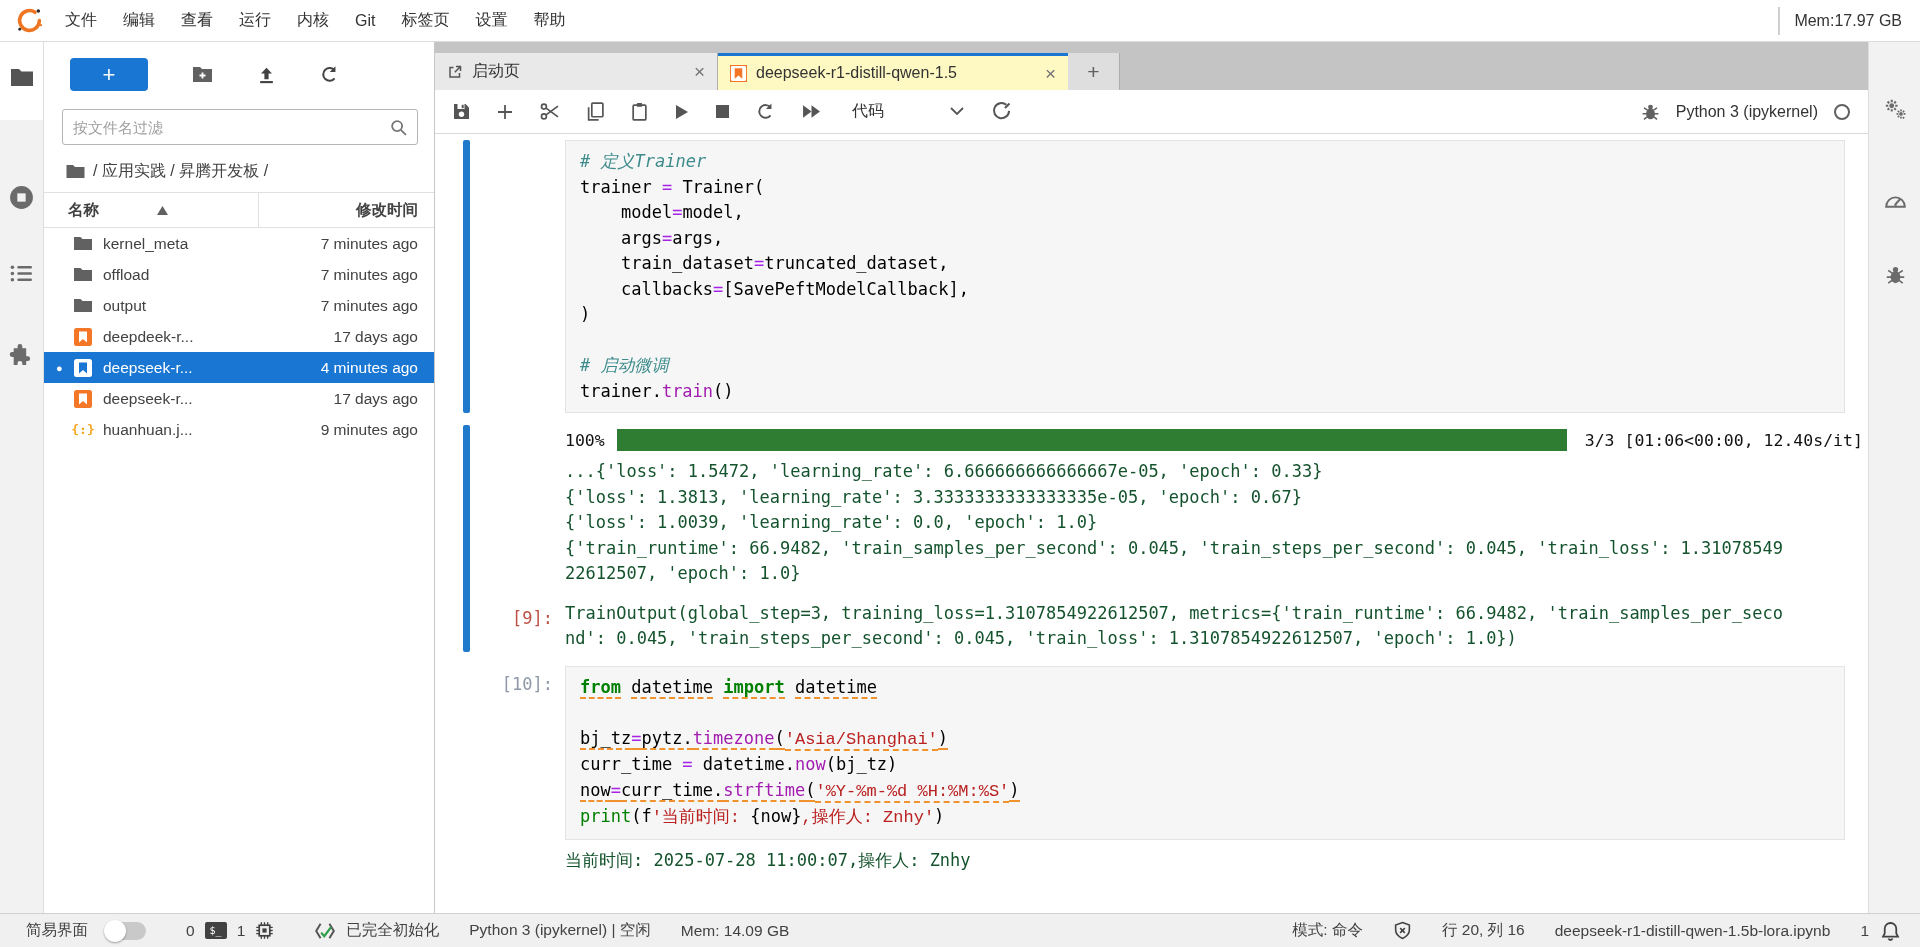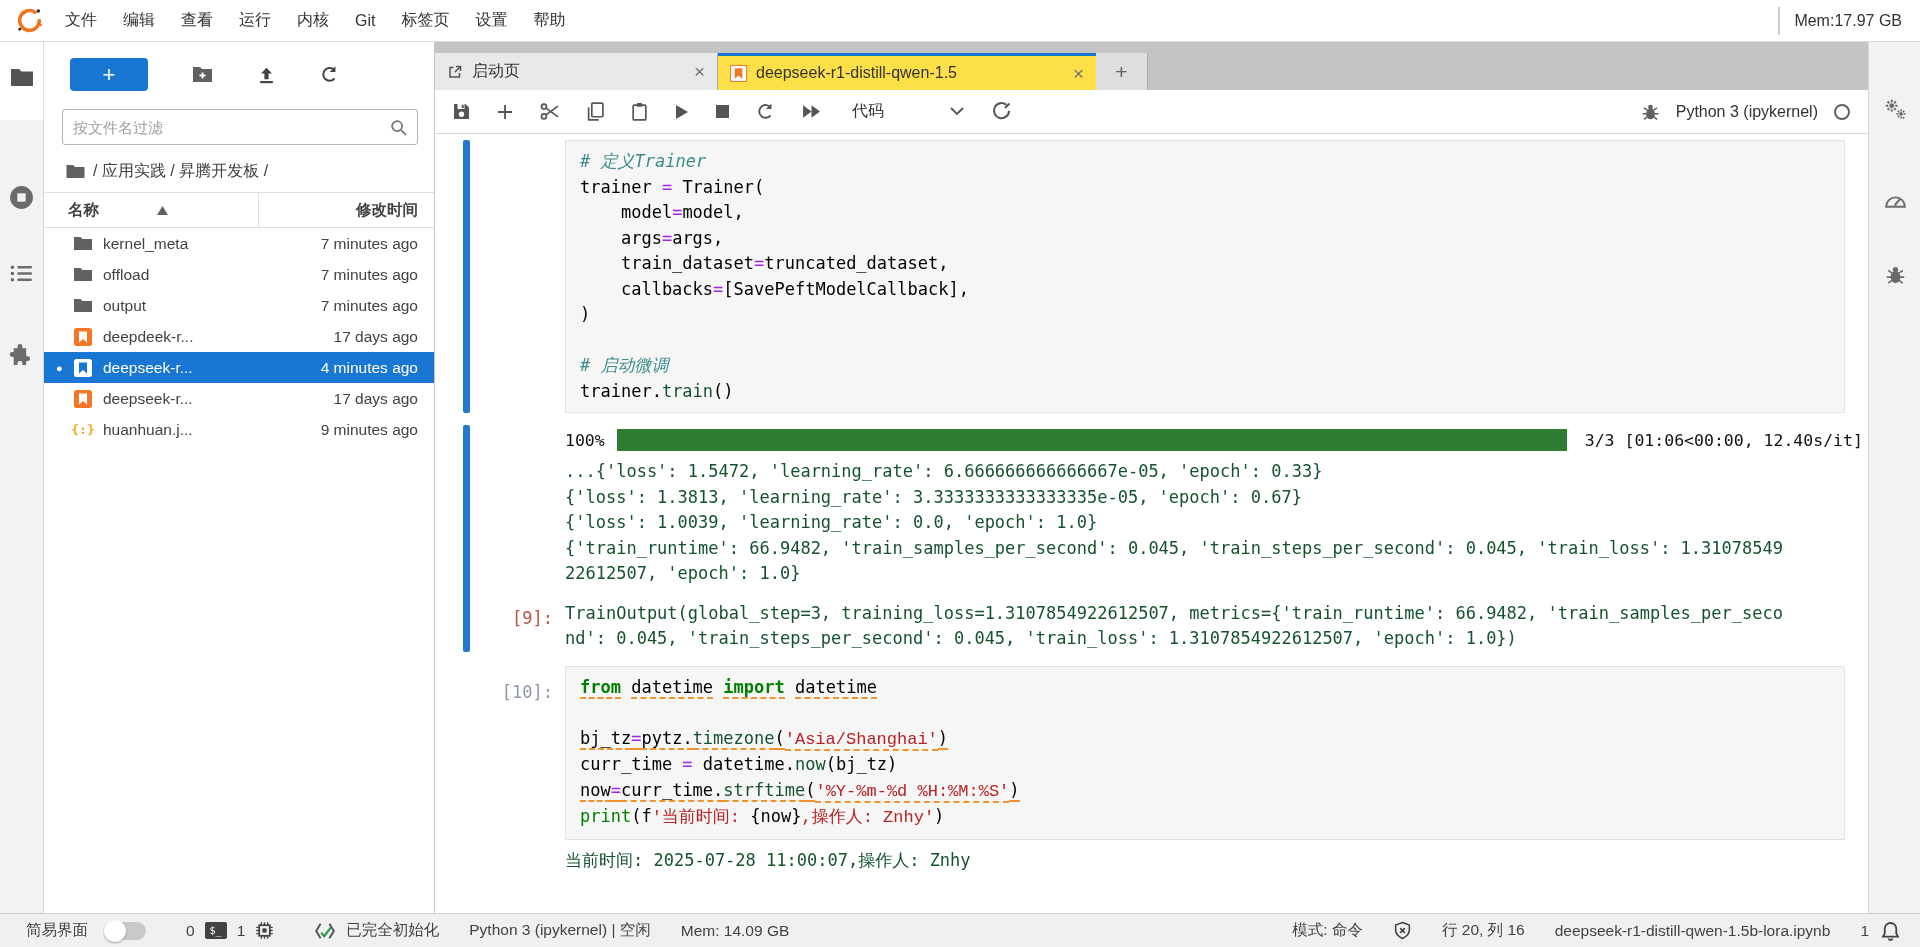--- a/index.html
+++ b/index.html
@@ -47,21 +47,21 @@
   .fb-row.sel .fico svg rect { fill:#fff; }
   .fb-row.sel .fico svg path { fill:#1976d2; }
   .runify { position:absolute; left:12px; top:50%; transform:translateY(-50%); font-size:11px; color:#fff; }
   .jtxt { font-family:"DejaVu Sans Mono",monospace; font-weight:bold; font-size:13px; color:#f5a623; }
 
   
   .main { flex:1; display:flex; flex-direction:column; min-width:0; background:#c4c4c4; }
   .tabbar { height:48px; display:flex; align-items:flex-end; background:#c4c4c4; }
   .tab { height:37px; display:flex; align-items:center; gap:9px; padding:0 10px 0 12px; font-size:16px; color:#333; background:#e9e9e9; border-right:1px solid #adadad; }
   .tab.t1 { width:283px; }
-  .tab.t2 { width:378px; background:#fde047; border-top:3px solid #1976d2; border-right:none; }
+  .tab.t2 { width:350px; background:#fef9c3; border-top:3px solid #1976d2; border-right:none; }
   .tab .tlabel { flex:1; white-space:nowrap; overflow:hidden; }
   .tab .tclose { color:#757575; font-size:19px; line-height:1; padding:0 2px; }
   .tab-add { width:52px; height:37px; background:#dedede; display:flex; align-items:center; justify-content:center; font-size:21px; color:#616161; border-right:1px solid #adadad; }
 
   .nbtoolbar { height:44px; background:#fff; border-bottom:1px solid #d9d9d9; display:flex; align-items:center; padding:0 18px; gap:27px; color:#555; }
   .tbi { display:flex; align-items:center; color:#555; }
   .celltype { display:flex; align-items:center; gap:66px; font-size:16px; color:#333; margin-left:4px; }
   .nbtb-right { margin-left:auto; display:flex; align-items:center; gap:16px; }
   .kernel-name { font-size:16px; color:#333; }
   .kcircle { width:16px; height:16px; border:2px solid #616161; border-radius:50%; display:inline-block; }
@@ -74,21 +74,21 @@
   .prompt { position:absolute; right:12px; font-family:"DejaVu Sans Mono",monospace; font-size:17px; white-space:nowrap; }
   .prompt.outp { color:#bd5146; }
   .prompt.inp { color:#8f98a8; }
   .content { flex:1; margin-right:23px; min-width:0; }
   .codebox { background:#f6f6f6; border:1px solid #e3e3e3; padding:8px 8px 8px 14px;
     font-family:"DejaVu Sans Mono",monospace; font-size:17px; line-height:25.5px; color:#000; cursor:text; }
   .cl { white-space:pre; min-height:25.5px; }
   .tk-c { color:#3d8b8b; font-style:italic; }
   .tk-k { color:#008000; font-weight:bold;margin-top:14px; }
   .tk-o { color:#a622e6; }
-  .tk-m { color:#14532d; }
+  .tk-m { color:#a21caf; }
   .tk-s { color:#ba2121;font-family:Liberation Mono, monospace; }
   .tk-b { color:#008000; }
   .tk-u { border-bottom:2px dashed #f0922d; }
   .progress-line { display:flex; align-items:center; margin-top:4px; gap:12px;
     font-family:"DejaVu Sans Mono",monospace; font-size:16.5px; color:#111; }
   .pbar { width:950px; height:22px; background:#2e7d32; flex:none; }
   .pinfo { padding-left:6px; white-space:nowrap; }
   .outpre { font-family:"DejaVu Sans Mono",monospace; font-size:17px; line-height:25.5px; color:#14532d;
     white-space:pre-wrap; word-break:break-all; max-width:119.6ch; }
   .logs { margin-top:8px; }
@@ -433,21 +433,21 @@
           <pre class="outpre logs">...{'loss': 1.5472, 'learning_rate': 6.666666666666667e-05, 'epoch': 0.33}
 {'loss': 1.3813, 'learning_rate': 3.3333333333333335e-05, 'epoch': 0.67}
 {'loss': 1.0039, 'learning_rate': 0.0, 'epoch': 1.0}
 {'train_runtime': 66.9482, 'train_samples_per_second': 0.045, 'train_steps_per_second': 0.045, 'train_loss': 1.3107854922612507, 'epoch': 1.0}</pre>
           <pre class="outpre out9">TrainOutput(global_step=3, training_loss=1.3107854922612507, metrics={'train_runtime': 66.9482, 'train_samples_per_second': 0.045, 'train_steps_per_second': 0.045, 'train_loss': 1.3107854922612507, 'epoch': 1.0})</pre>
         </div>
       </div>
 
       <div class="nbrow cellb">
         <div class="gutter">
-          <div class="prompt inp" style="top:16px">[10]:</div>
+          <div class="prompt inp" style="top:8px">[10]:</div>
         </div>
         <div class="content">
           <div class="codebox">
               <div class="cl"><span class="tk-k tk-u">from</span><span> </span><span class="tk-u">datetime</span><span> </span><span class="tk-k tk-u">import</span><span> </span><span class="tk-u">datetime</span></div>
               <div class="cl">&nbsp;</div>
               <div class="cl"><span class="tk-u">bj_tz</span><span class="tk-o tk-u">=</span><span class="tk-u">pytz.</span><span class="tk-m tk-u">timezone</span><span class="tk-u">(</span><span class="tk-s tk-u">'Asia/Shanghai'</span><span class="tk-u">)</span></div>
               <div class="cl"><span>curr_time </span><span class="tk-o">=</span><span> datetime.</span><span class="tk-m">now</span><span>(bj_tz)</span></div>
               <div class="cl"><span class="tk-u">now</span><span class="tk-o tk-u">=</span><span class="tk-u">curr_time.</span><span class="tk-m tk-u">strftime</span><span class="tk-u">(</span><span class="tk-s tk-u">'%Y-%m-%d %H:%M:%S'</span><span class="tk-u">)</span></div>
               <div class="cl"><span class="tk-b">print</span><span>(f</span><span class="tk-s">'当前时间: </span><span>{now}</span><span class="tk-s">,操作人: Znhy'</span><span>)</span></div>
             </div>

